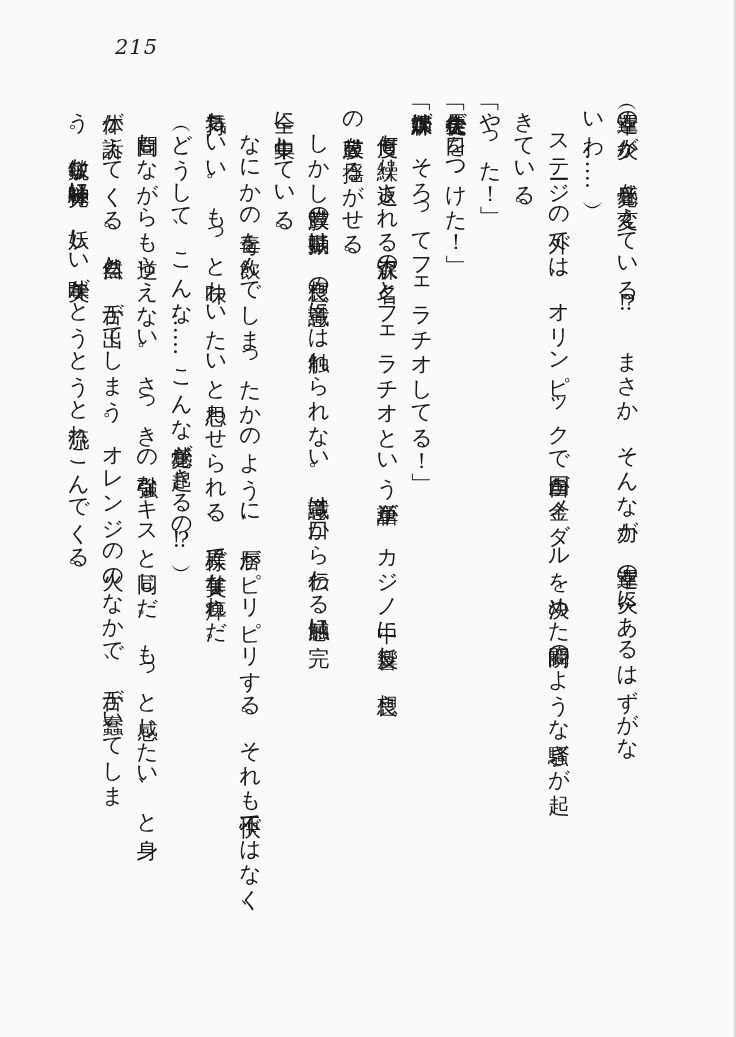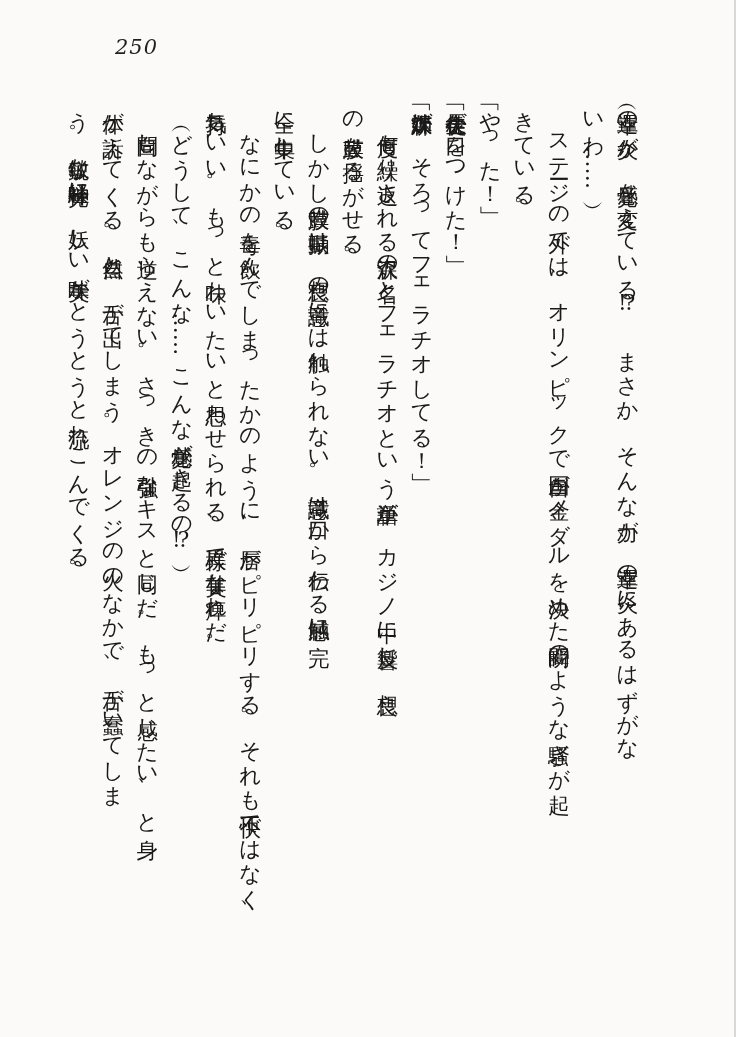--- a/index.html
+++ b/index.html
@@ -56,21 +56,21 @@
   .col.indent {
     text-indent: 21.5px;
   }
 </style>
 </head>
 <body>
 
 <div class="page">
   <div class="edge-right"></div>
 
-  <div class="page-number">250</div>
+  <div class="page-number">215</div>
 
   <div class="text-block">
     <div class="col">（幸運の炎が、感覚を変えている⁉　まさか、そんな力が、幸運の炎にあるはずがな</div>
     <div class="col">いわ……）</div>
     <div class="col indent">ステージの外では、オリンピックで自国が金メダルを決めた瞬間のような騒ぎが起</div>
     <div class="col">きている。</div>
     <div class="col">「やった！」</div>
     <div class="col">「生徒会長が口をつけた！」</div>
     <div class="col">「森沢姉妹が、そろってフェラチオしてる！」</div>
     <div class="col indent">何度も繰り返される森沢の名とフェラチオという単語が、カジノ中に反響し、想良</div>

